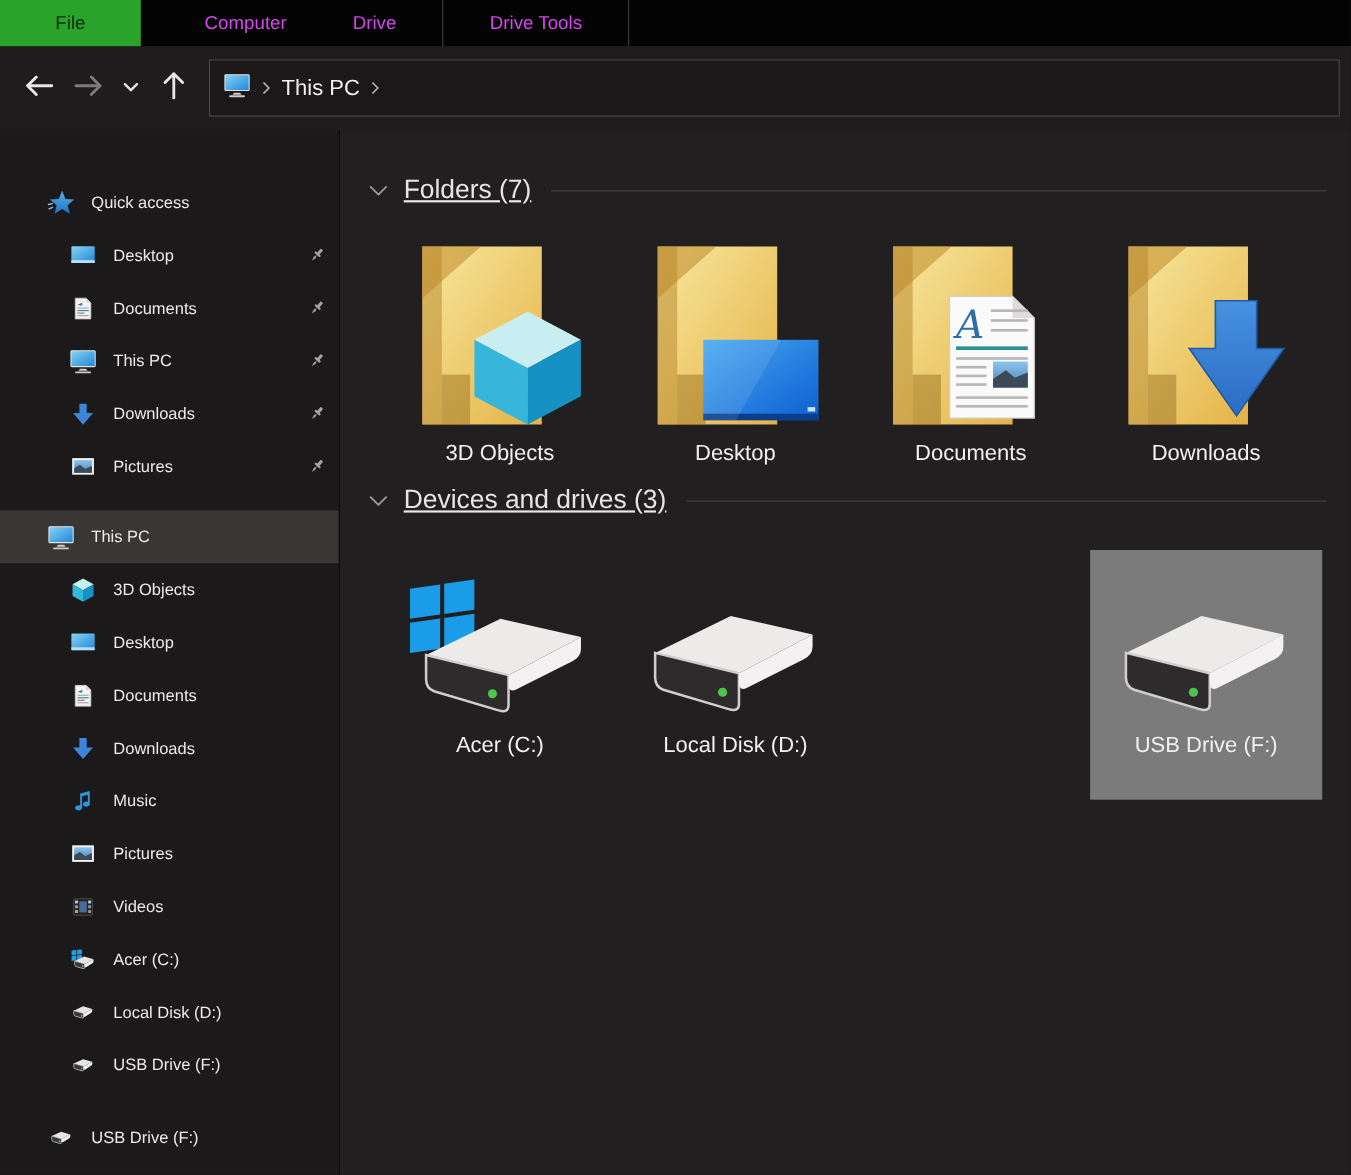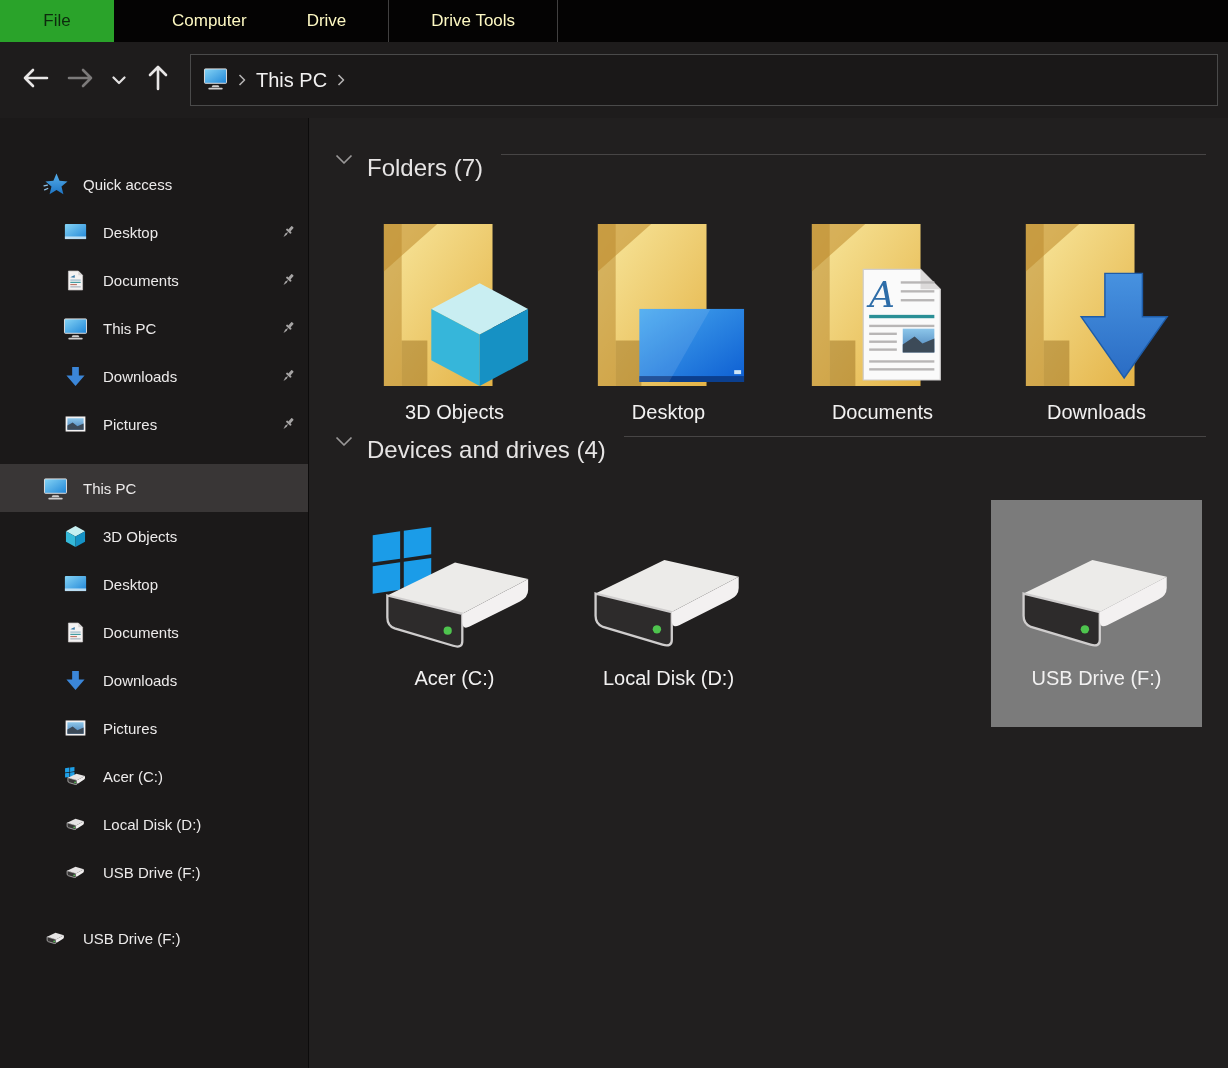--- a/index.html
+++ b/index.html
@@ -2,23 +2,23 @@
 <html><head>
 <meta charset="utf-8">
 <style>
   * { margin:0; padding:0; box-sizing:border-box; }
   html,body { width:1228px; height:1068px; overflow:hidden;
     background:#1c1a1a; font-family:"Liberation Sans","DejaVu Sans",sans-serif;
     color:#e9e7e7; -webkit-font-smoothing:antialiased; }
 
   
   .menubar { display:flex; align-items:stretch; height:42px; background:#040303; }
-  .file-tab { width:114px; display:flex; align-items:center; justify-content:center;
+  .file-tab { width:128px; display:flex; align-items:center; justify-content:center;
     background:#2aa32a; color:#0d2b0d; font-size:17px; cursor:default; }
-  .menu-item { display:flex; align-items:center; padding:0 30px; font-size:17px; color:#fef9c3; }
+  .menu-item { display:flex; align-items:center; padding:0 30px; font-size:17px; color:#d946ef; }
   .menu-item.first { margin-left:28px; }
   .menu-item.ctx { border-left:1px solid rgba(140,140,140,.45); border-right:1px solid rgba(140,140,140,.45); padding:4px 42px; margin-left:12px; }
 
   
   .navbar { display:flex; align-items:center; height:76px; background:#1e1c1c; padding-left:14px; }
   .nav-btn { display:flex; align-items:center; justify-content:center; width:44px; height:44px; }
   .nav-btn.small { width:34px; }
   .addressbar { flex:1; height:52px; margin:0 10px 0 10px; background:#1a1818;
     border:1px solid #4a4a4a; display:flex; align-items:center; padding:0 12px; }
   .crumb-sep { margin:0 10px; display:flex; align-items:center; }
@@ -33,21 +33,21 @@
   .side-row { display:flex; align-items:center; height:48px; padding-left:42px; cursor:default; }
   .side-row.child { padding-left:62px; }
   .side-row.selected { background:#393636; }
   .side-row .ic { width:27px; display:flex; justify-content:center; align-items:center; flex:none; }
   .side-row .lbl { margin-left:14px; font-size:15px; color:#eceaea; white-space:nowrap; }
   .side-row .pin { margin-left:auto; margin-right:12px; display:flex; }
   .side-gap { height:16px; }
   .side-gap.big { height:18px; }
 
   
-  .group-header { display:flex; align-items:flex-start; height:38px; padding-left:12px; }
+  .group-header { display:flex; align-items:center; height:38px; padding-left:12px;text-decoration:underline; }
   .group-header .chev { display:flex; margin-right:14px; }
   .group-title { font-size:24px; color:#e6e4e4; white-space:nowrap; }
   .group-rule { flex:1; height:1px; background:#474545; margin-left:18px; margin-right:6px; }
 
   .tiles { display:grid; grid-template-columns:repeat(4,211px); gap:3px; margin-left:26px; }
   .tiles.folders { margin-top:22px; margin-bottom:10px; }
   .tiles.drives  { margin-top:26px; }
   .tile { display:flex; flex-direction:column; align-items:center; padding:6px 6px 8px 6px; cursor:default; }
   .tile.folder { height:212px; }
   .tile.drive  { height:227px; }
@@ -303,27 +303,50 @@
     <div class="side-row child">
       <span class="ic">
           <svg viewBox="0 0 22 22" width="21" height="21">
             <path d="M7.5 1 h7 v9 h6 L11 21 L1.5 10 h6 Z" fill="#3b86d8"></path>
           </svg>
         </span>
       <span class="lbl">Downloads</span>
     </div>
     <div class="side-row child">
       <span class="ic">
+          <svg viewBox="0 0 18 22" width="17" height="21">
+            <path d="M6.2 3.4 L15.5 1 V13.6 a3.4 2.5 0 1 1 -1.9 -2.25 V4.6 L8.1 6 V17.2 a3.4 2.5 0 1 1 -1.9 -2.25 Z" fill="#2b97da"></path>
+          </svg>
+        </span>
+      <span class="lbl">Music</span>
+    </div>
+    <div class="side-row child">
+      <span class="ic">
           <svg viewBox="0 0 22 17" width="21" height="16">
             <rect x="0.5" y="0.5" width="21" height="16" fill="#f4f2f2"></rect>
             <rect x="2.4" y="2.4" width="17.2" height="12.2" fill="url(#skyGrad)"></rect>
             <path d="M2.4 10.2 L8 7 L13 11 L19.6 8 V14.6 H2.4 Z" fill="#3c4a58"></path>
           </svg>
         </span>
       <span class="lbl">Pictures</span>
+    </div>
+    <div class="side-row child">
+      <span class="ic">
+          <svg viewBox="0 0 20 18" width="19" height="17">
+            <rect x="0.8" y="0.8" width="18.4" height="16.4" rx="1.5" fill="#262424" stroke="#5a5858" stroke-width="0.6"></rect>
+            <rect x="2.3" y="2.8" width="2.8" height="2.8" fill="#c6c4c4"></rect>
+            <rect x="2.3" y="7.4" width="2.8" height="2.8" fill="#8a9ad4"></rect>
+            <rect x="2.3" y="12" width="2.8" height="2.8" fill="#c8a84a"></rect>
+            <rect x="14.9" y="2.8" width="2.8" height="2.8" fill="#c6c4c4"></rect>
+            <rect x="14.9" y="7.4" width="2.8" height="2.8" fill="#6aa0b8"></rect>
+            <rect x="14.9" y="12" width="2.8" height="2.8" fill="#b88a64"></rect>
+            <rect x="6.4" y="3.6" width="7.2" height="10.6" fill="#4a6a9a"></rect>
+          </svg>
+        </span>
+      <span class="lbl">Videos</span>
     </div>
     <div class="side-row child">
       <span class="ic">
           <svg viewBox="0 0 24 20" width="23" height="19">
             <g transform="translate(1,0) skewY(-7)" fill="#1ea0e8">
               <rect x="0" y="1.2" width="4.6" height="4.6"></rect>
               <rect x="5.3" y="1.2" width="4.6" height="4.6"></rect>
               <rect x="0" y="6.5" width="4.6" height="4.6"></rect>
               <rect x="5.3" y="6.5" width="4.6" height="4.6"></rect>
             </g>
@@ -466,21 +489,21 @@
         <div class="tile-label">Downloads</div>
       </div>
     </div>
 
     <div class="group-header">
       <span class="chev">
           <svg viewBox="0 0 18 11" width="18" height="11">
             <polyline points="1.5,1.5 9,9 16.5,1.5" fill="none" stroke="#9a9898" stroke-width="1.7" stroke-linejoin="round"></polyline>
           </svg>
         </span>
-      <span class="group-title">Devices and drives (4)</span>
+      <span class="group-title">Devices and drives (3)</span>
       <span class="group-rule"></span>
     </div>
 
     <div class="tiles drives">
       <div class="tile drive">
         <span class="icon-box">
             <svg viewBox="0 0 192 140" width="176" height="128">
               <g transform="translate(6,2) skewY(-8)" fill="#1b9ce8">
                 <rect x="0" y="8" width="30" height="30"></rect>
                 <rect x="34" y="8" width="30" height="30"></rect>

